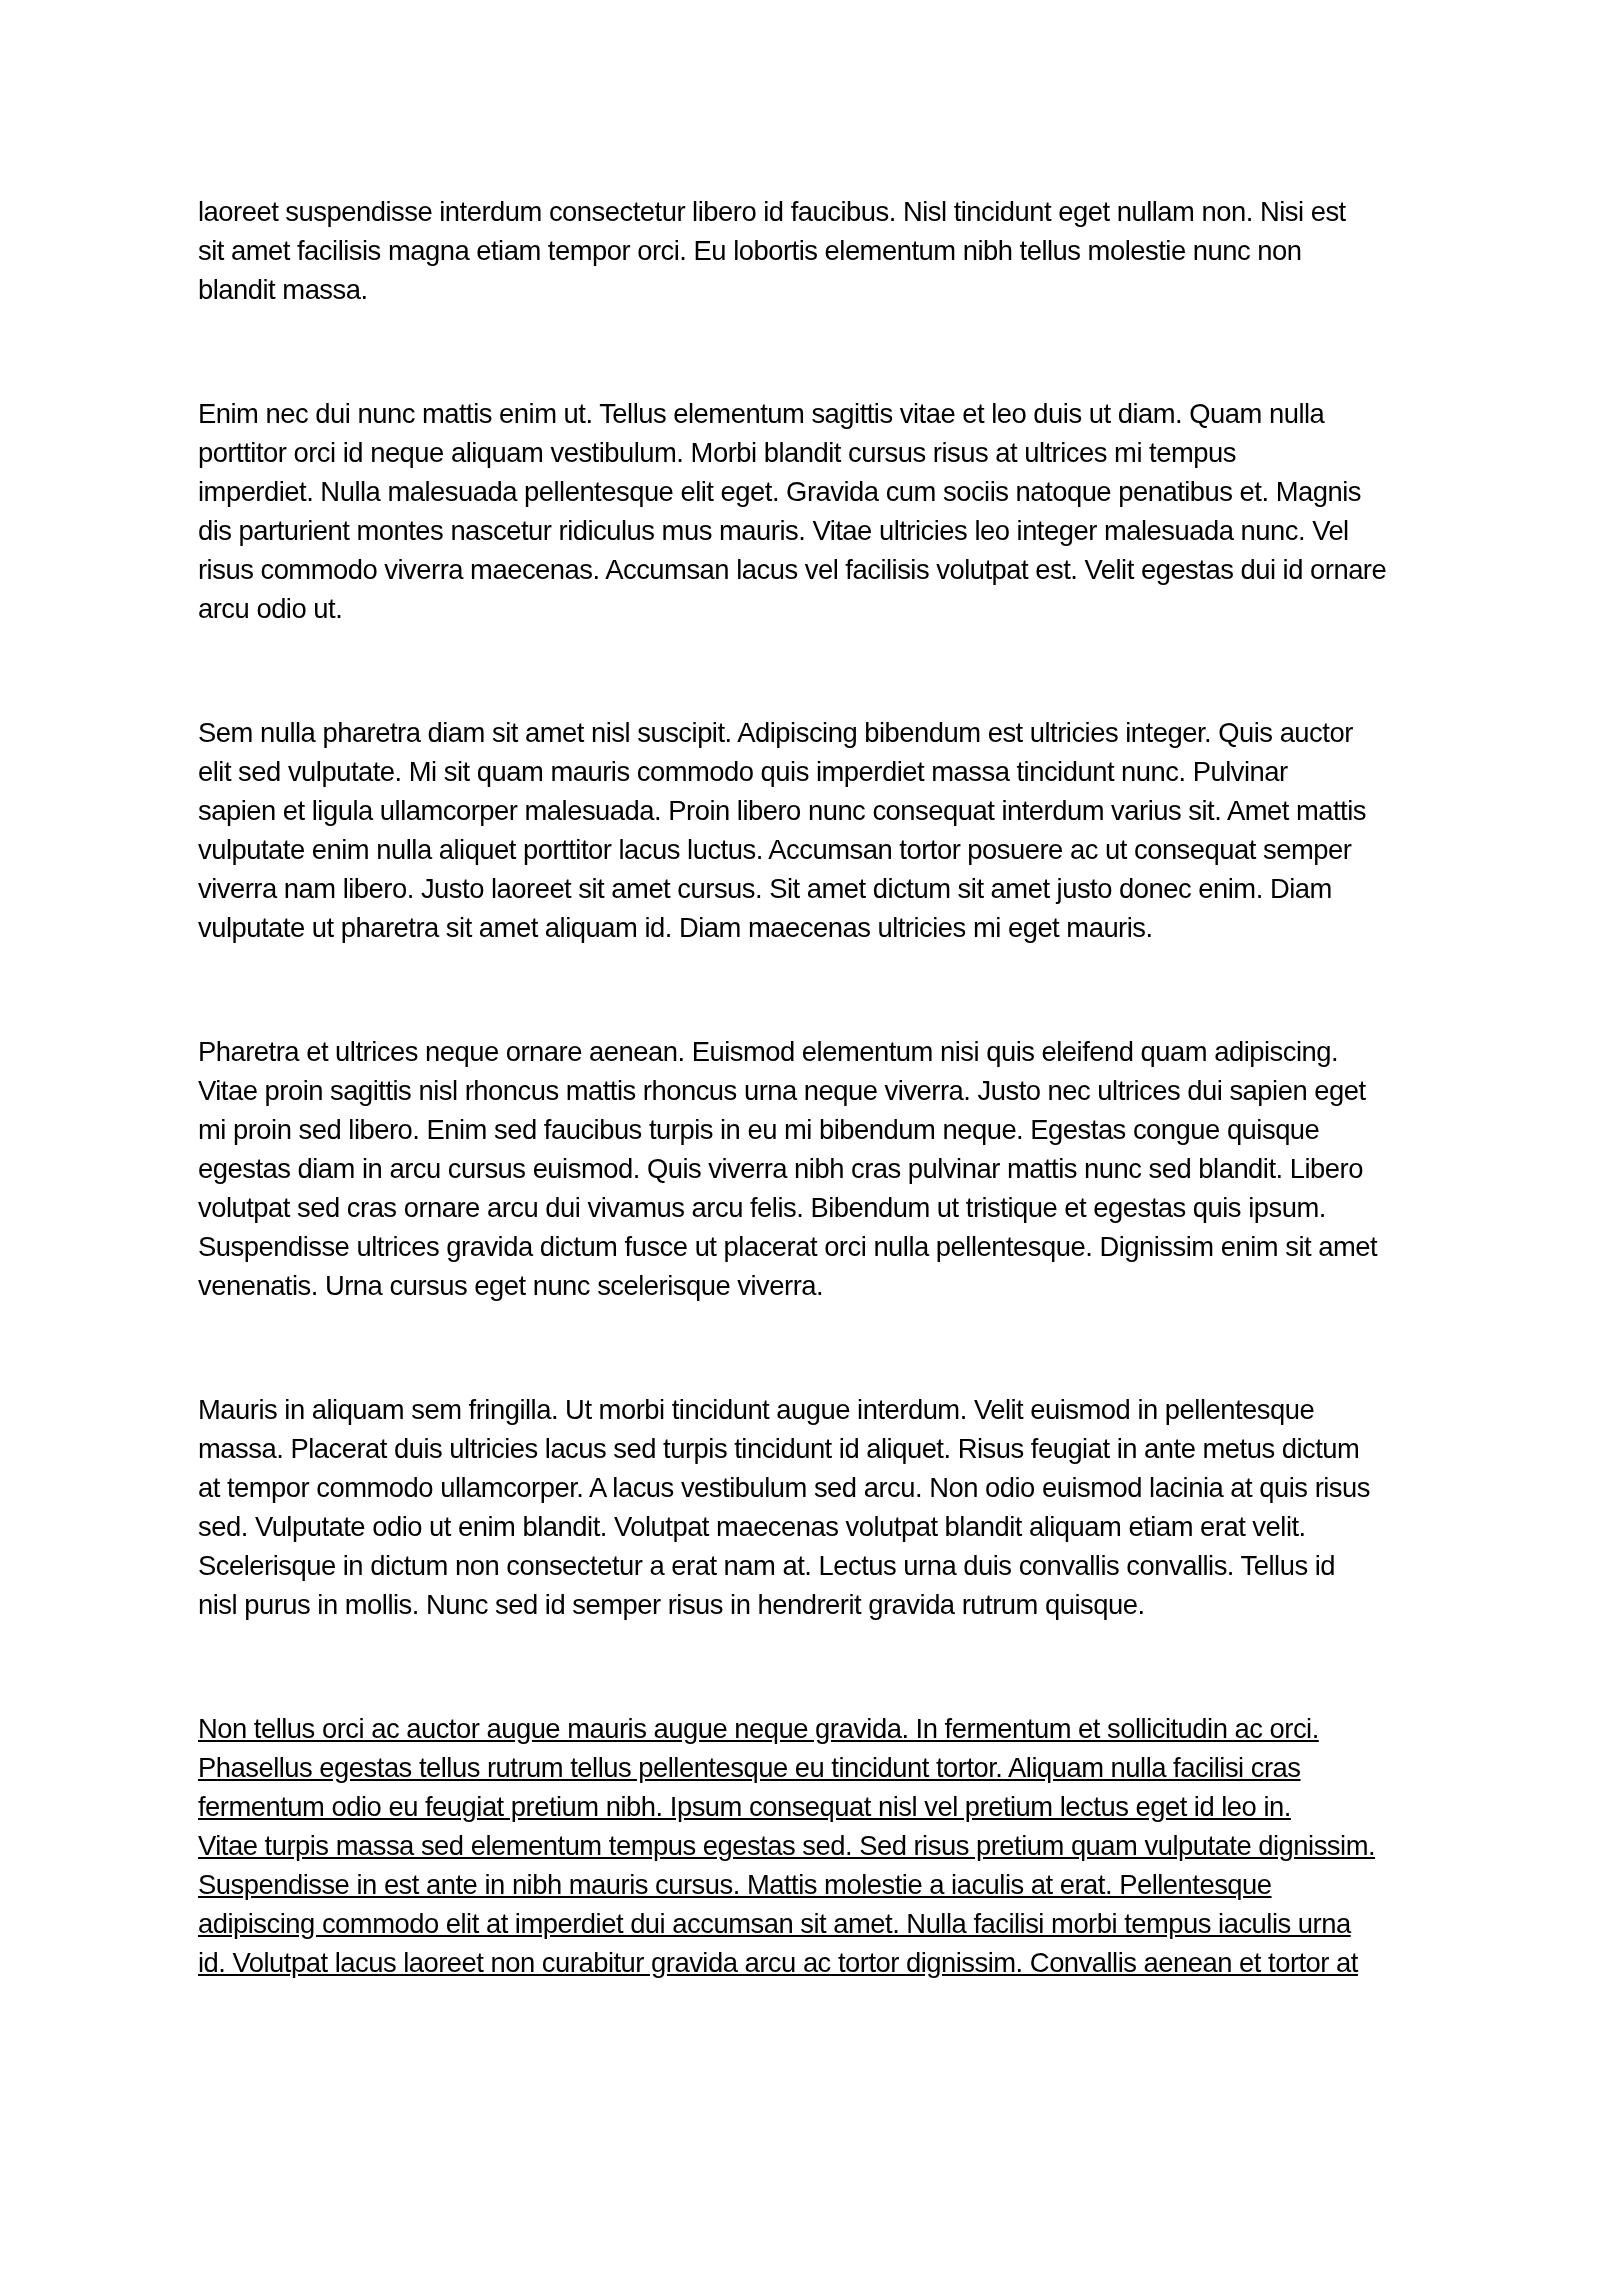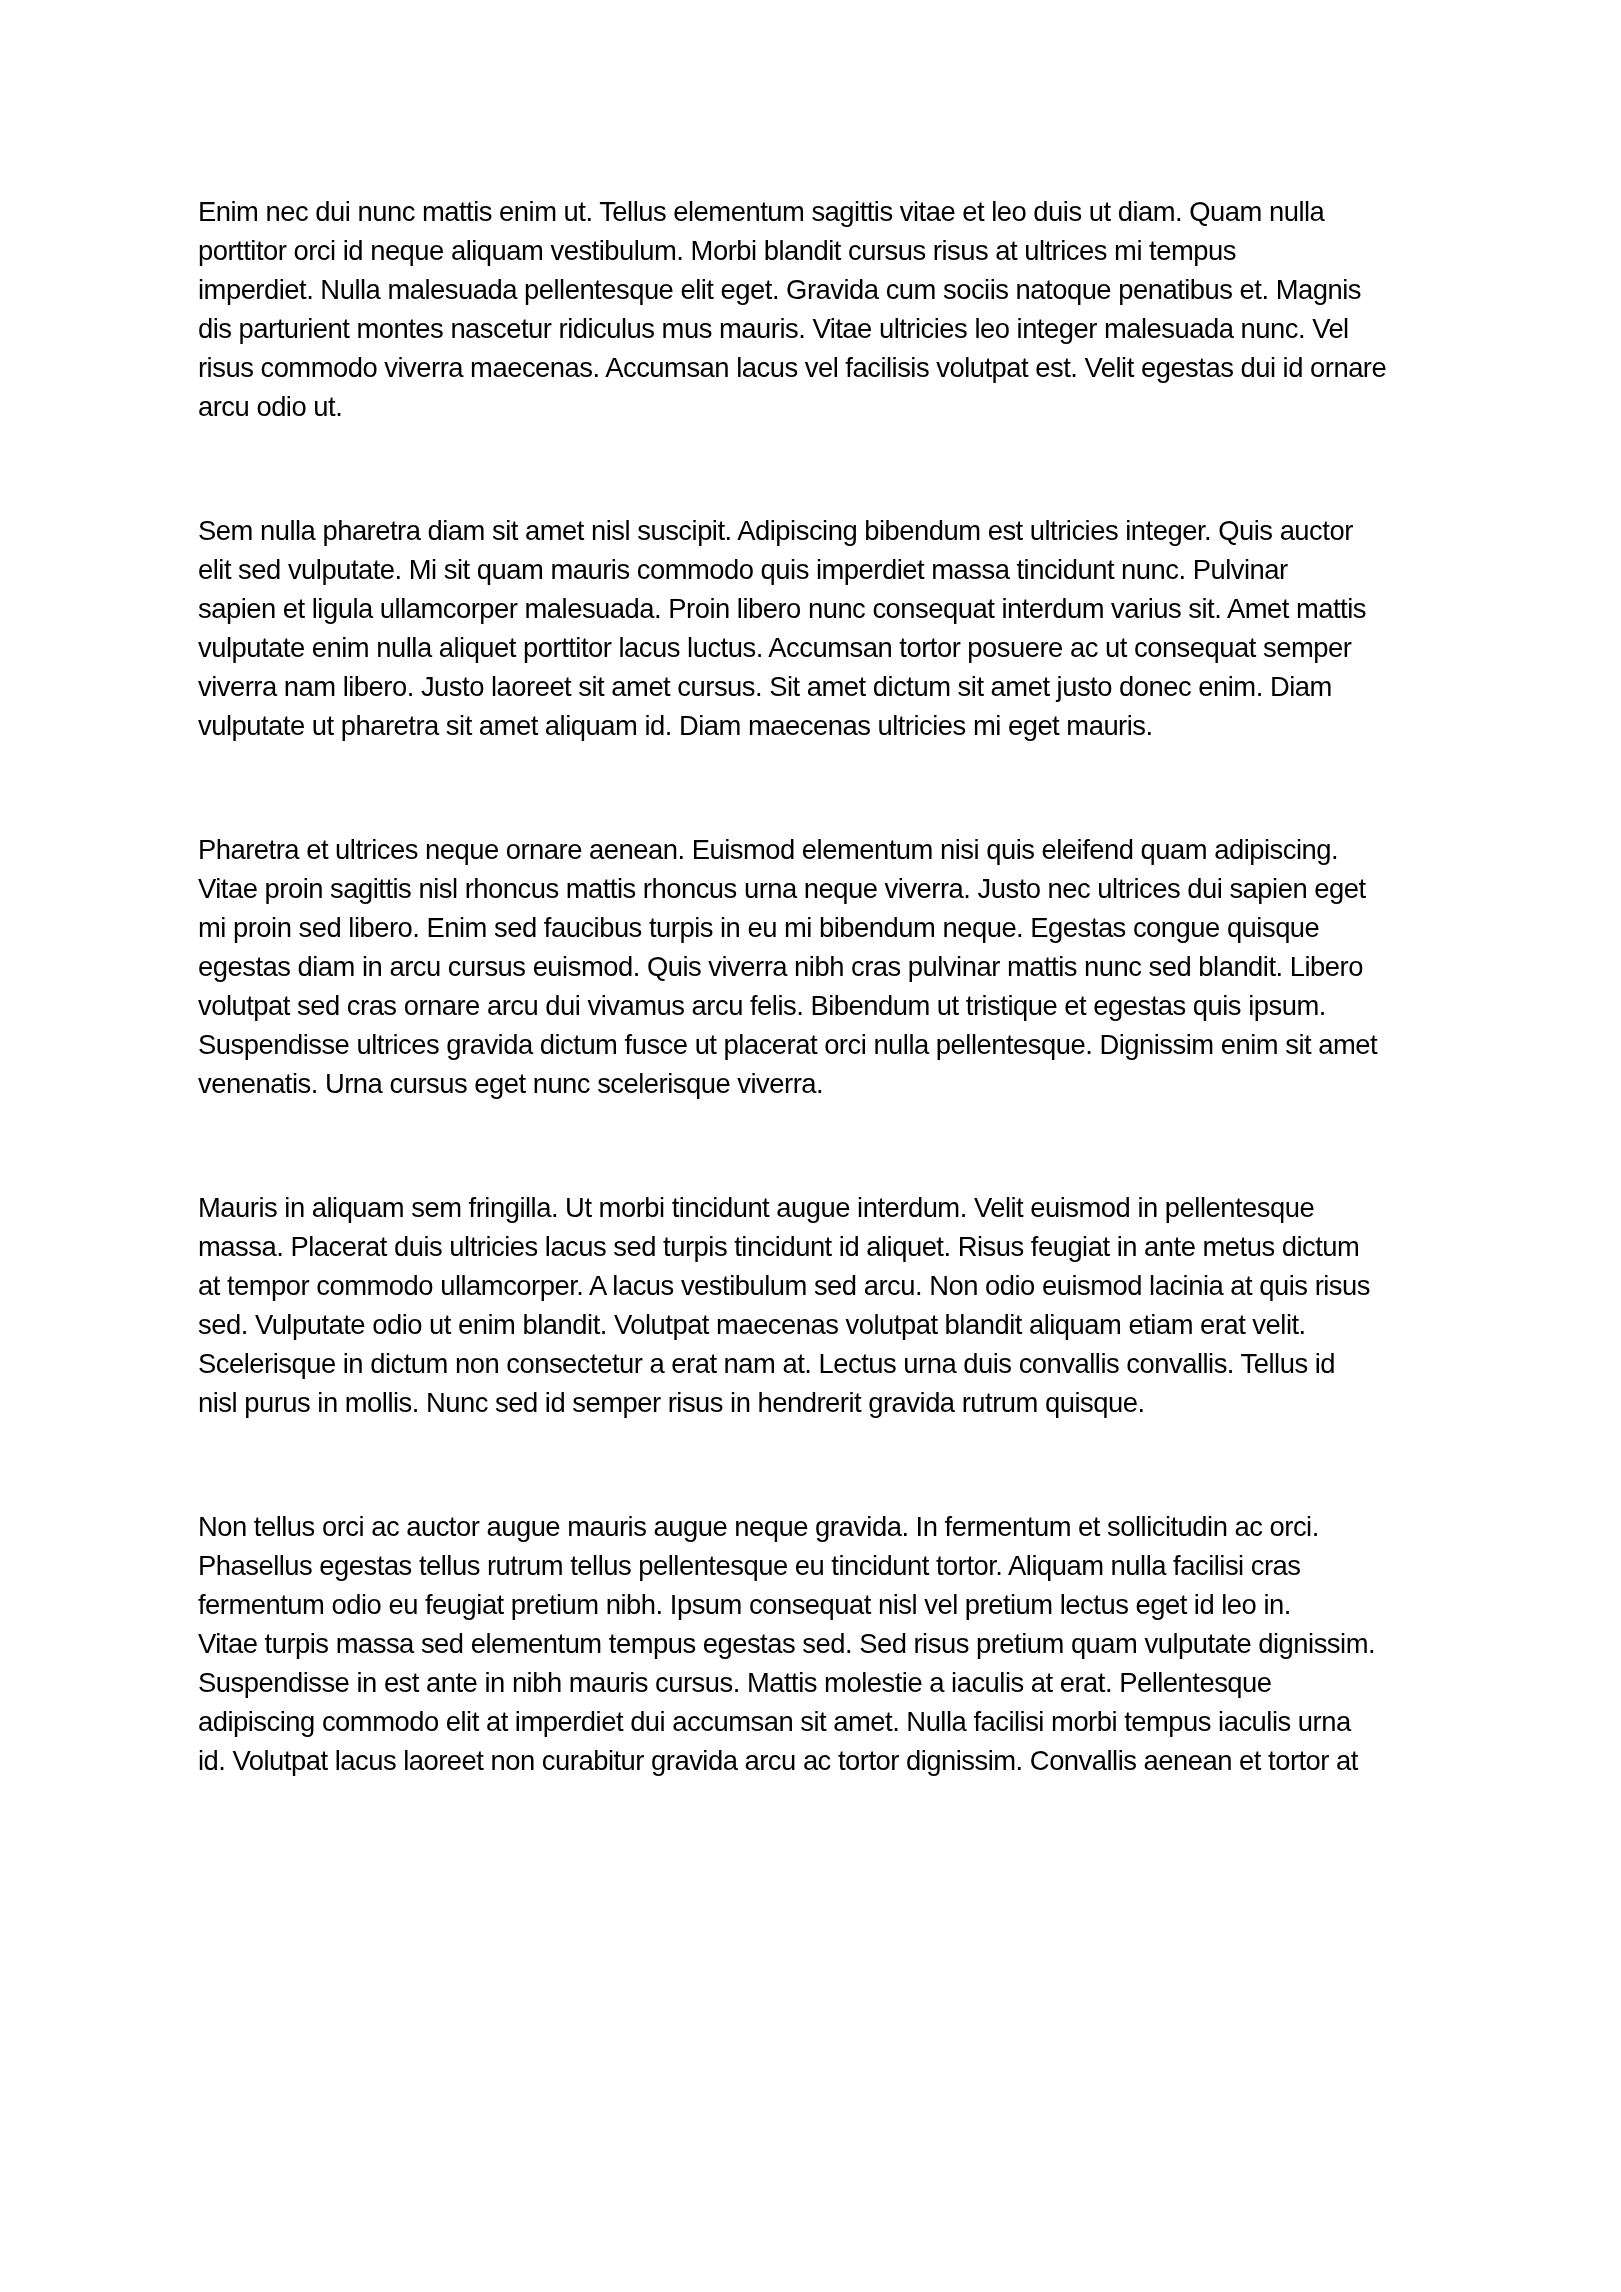--- a/index.html
+++ b/index.html
@@ -24,32 +24,38 @@
     font-size: 27.4px;
     letter-spacing: -0.5px;
     line-height: 39px;
   }
   .paragraph {
     margin: 0 0 85px 0;
     padding: 0;
   }
   .paragraph:last-child {
     margin-bottom: 16px;
+    text-decoration: underline;
   }
   .line {
     display: block;
     white-space: nowrap;
   }
 </style>
 </head>
 <body>
 
 <div class="page">
   <div class="content">
 
+    <p class="paragraph">
+      <span class="line">laoreet suspendisse interdum consectetur libero id faucibus. Nisl tincidunt eget nullam non. Nisi est</span>
+      <span class="line">sit amet facilisis magna etiam tempor orci. Eu lobortis elementum nibh tellus molestie nunc non</span>
+      <span class="line">blandit massa.</span>
+    </p>
 
     <p class="paragraph">
       <span class="line">Enim nec dui nunc mattis enim ut. Tellus elementum sagittis vitae et leo duis ut diam. Quam nulla</span>
       <span class="line">porttitor orci id neque aliquam vestibulum. Morbi blandit cursus risus at ultrices mi tempus</span>
       <span class="line">imperdiet. Nulla malesuada pellentesque elit eget. Gravida cum sociis natoque penatibus et. Magnis</span>
       <span class="line">dis parturient montes nascetur ridiculus mus mauris. Vitae ultricies leo integer malesuada nunc. Vel</span>
       <span class="line">risus commodo viverra maecenas. Accumsan lacus vel facilisis volutpat est. Velit egestas dui id ornare</span>
       <span class="line">arcu odio ut.</span>
     </p>
 

